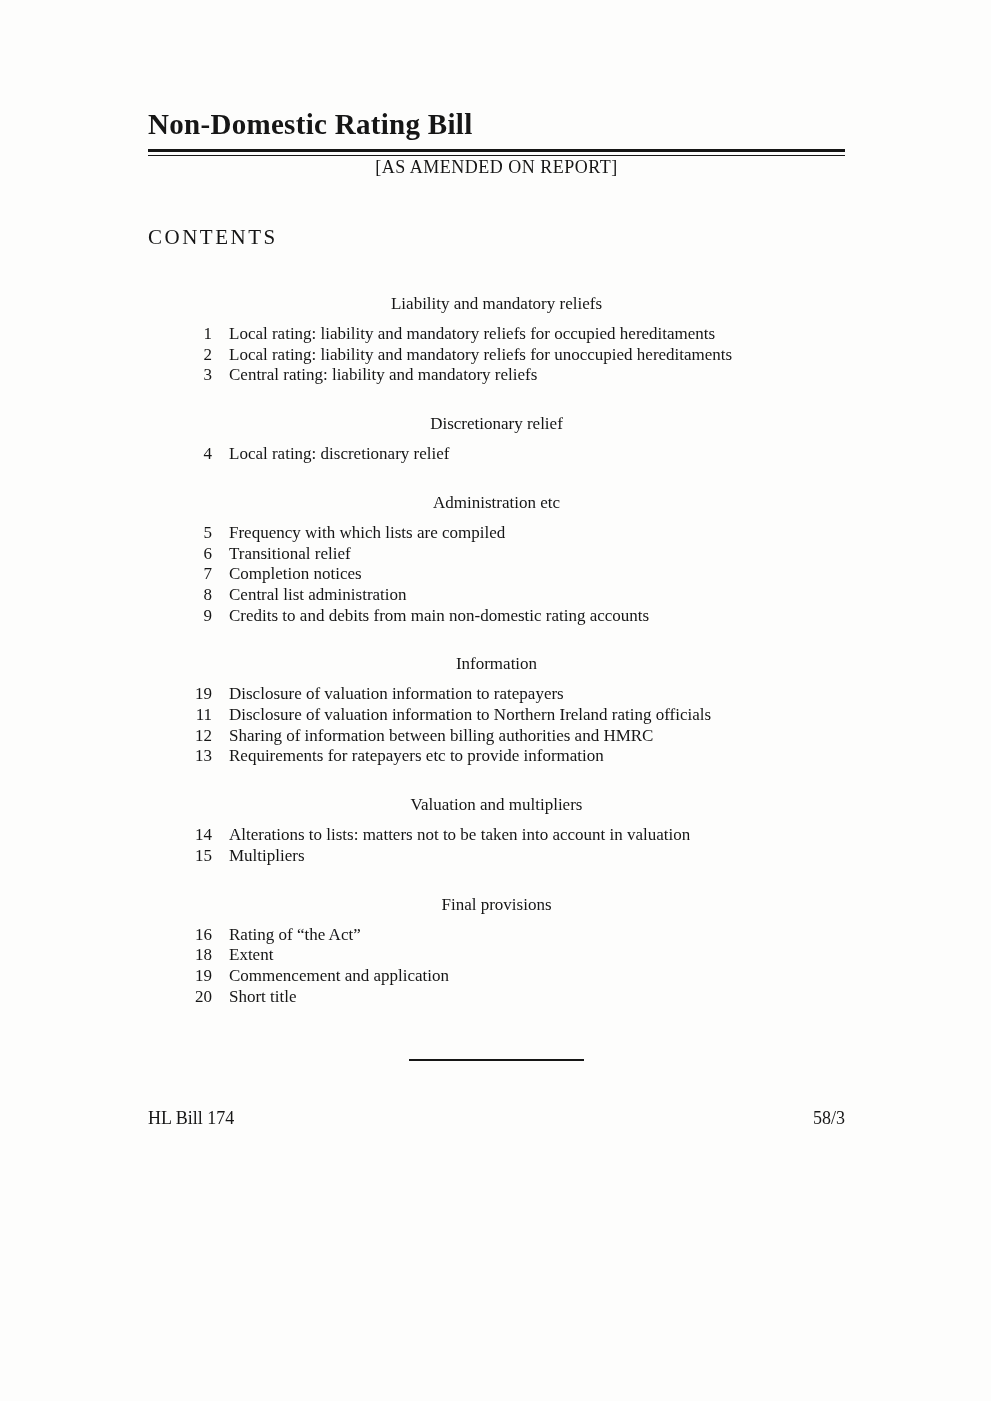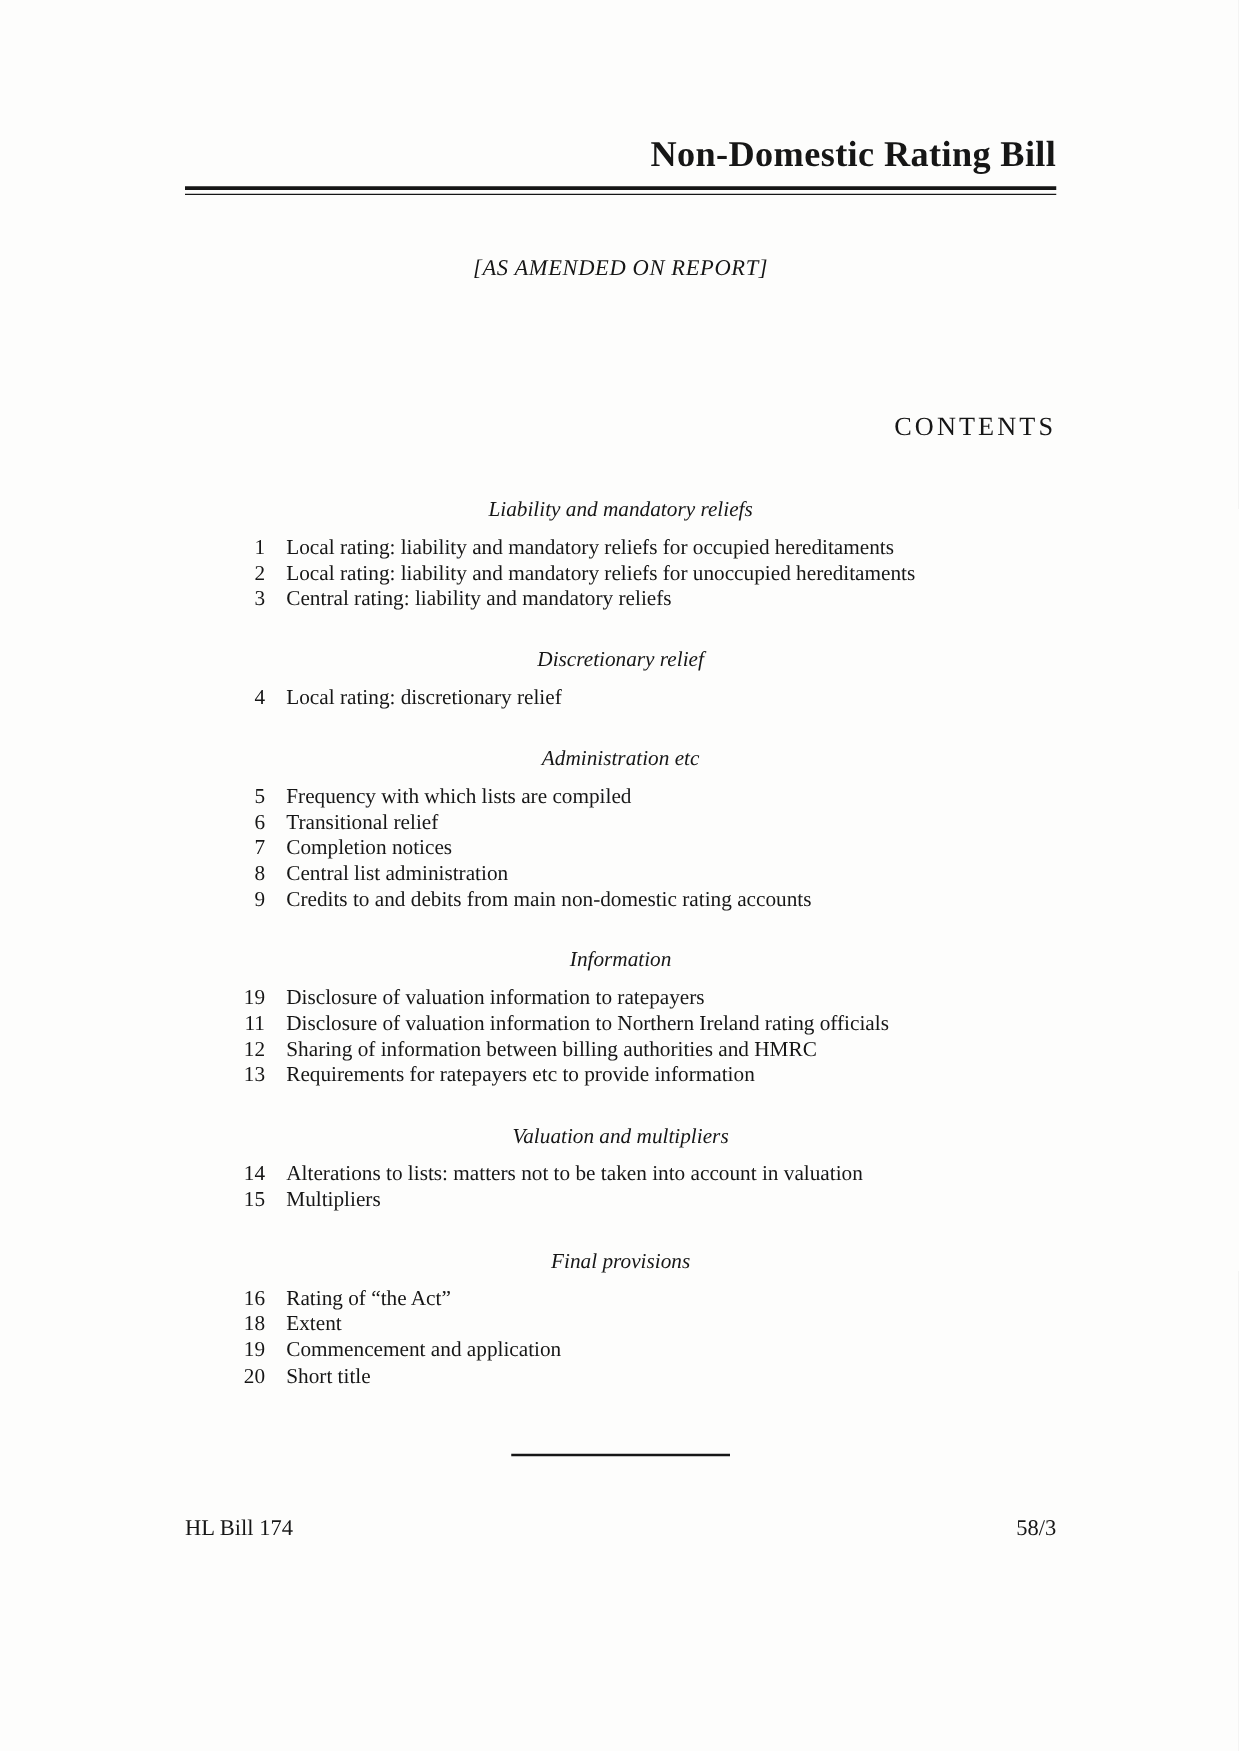--- a/index.html
+++ b/index.html
@@ -20,49 +20,46 @@
     background: #fdfdfc;
     box-sizing: border-box;
     padding: 106px 146px 0 148px;
     overflow: hidden;
   }
   .bill-title {
     margin: 0;
     font-size: 29px;
     line-height: 36px;
     font-weight: bold;
-    text-align: right;
+    text-align: left;
     letter-spacing: 0.3px;
   }
   .title-rule {
     margin-top: 7px;
     height: 3px;
     border-top: 3px solid #161616;
     border-bottom: 1px solid #161616;
   }
   .subtitle {
-    margin-top: 47px;
     text-align: center;
     font-size: 18px;
     line-height: 22px;
     letter-spacing: 0.5px;
-    font-style: italic;
   }
   .contents-heading {
-    margin-top: 103px;
-    text-align: right;
+    margin-top: 46px;
+    text-align: left;
     font-size: 21px;
     line-height: 26px;
     letter-spacing: 2.5px;
   }
   .toc {
     font-size: 17px;
   }
   .toc-section-heading {
-    font-style: italic;
     text-align: center;
     line-height: 22px;
     margin: 27px 0 9px 0;
   }
   .toc-section-heading:first-child {
     margin-top: 43px;
   }
   .toc-item {
     display: flex;
     line-height: 20.7px;

